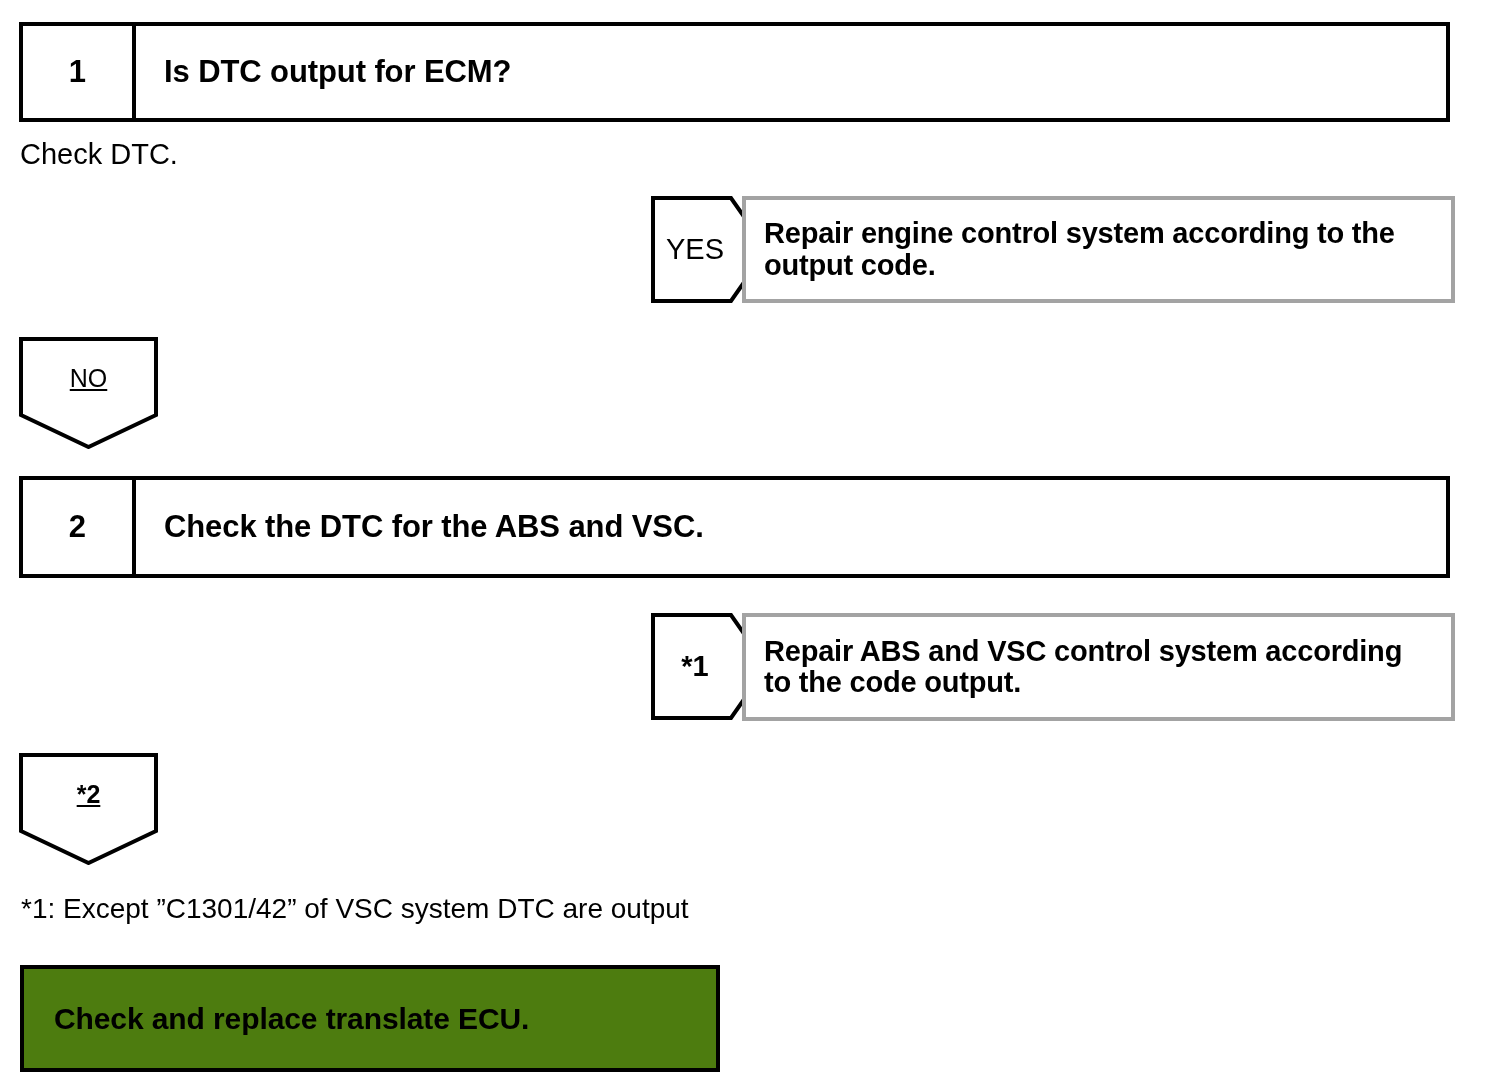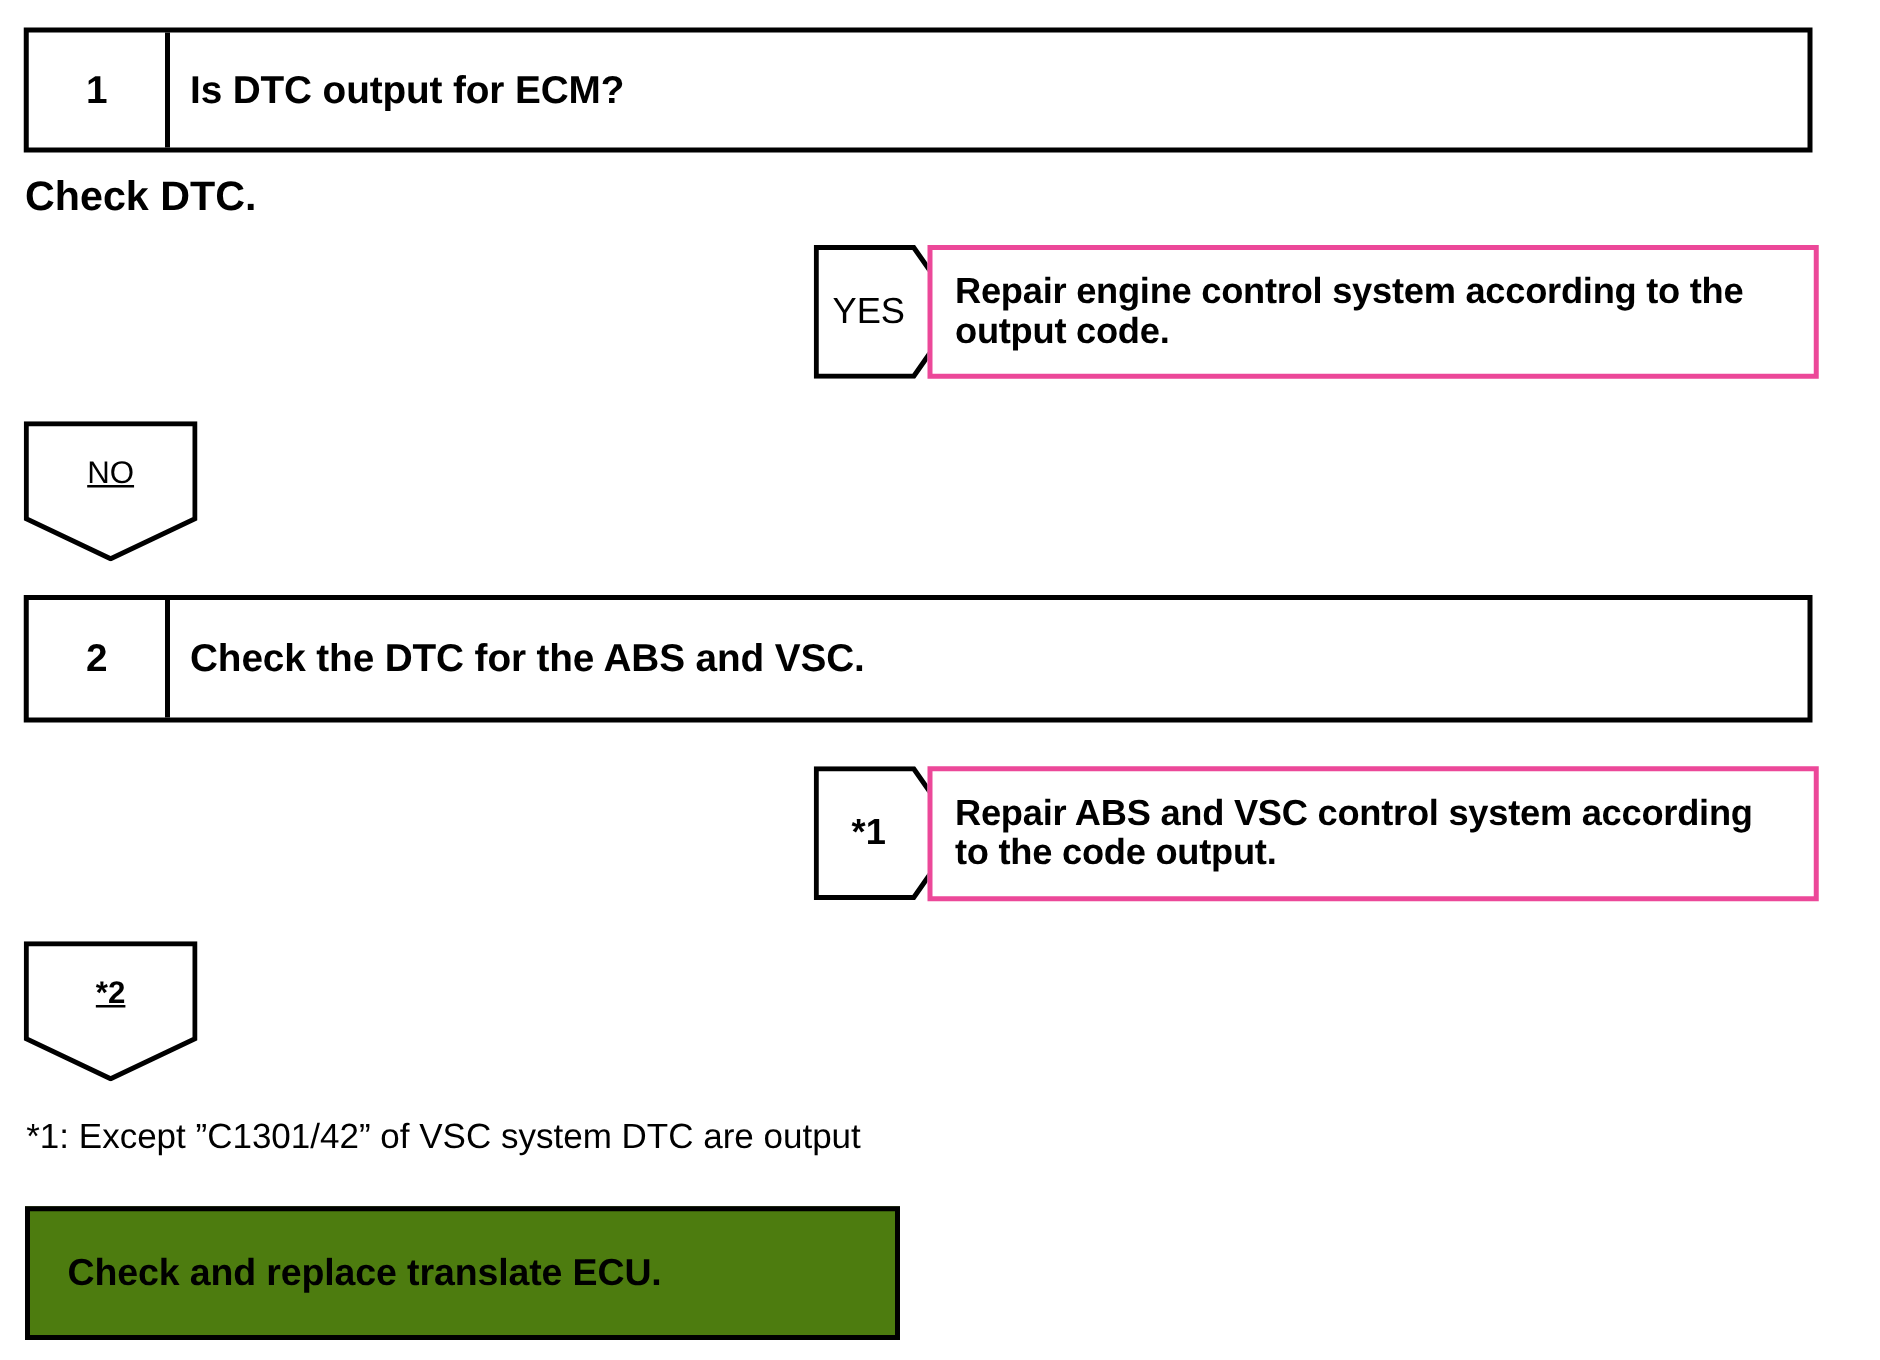--- a/index.html
+++ b/index.html
@@ -40,31 +40,31 @@
     align-items: center;
     justify-content: center;
     font-size: 31px;
     font-weight: bold;
     letter-spacing: 0.2px;
   }
   .step-title {
     flex: 1 1 auto;
     display: flex;
     align-items: center;
-    padding-left: 16px;
+    padding-left: 28px;
     font-size: 31px;
     font-weight: bold;
     letter-spacing: -0.1px;
   }
 
   
   .plain-text {
     position: absolute;
-    font-size: 33px;
-    font-weight: bold;
+    font-size: 29px;
+    font-weight: normal;
     white-space: nowrap;
     letter-spacing: 0px;
   }
 
   
   .arrow-right {
     position: absolute;
     width: 118px;
     height: 107px;
     margin-left: 36px;
@@ -112,21 +112,21 @@
     display: flex;
     align-items: center;
     justify-content: center;
     font-size: 25px;
     text-decoration: underline;
   }
 
   
   .result-box {
     position: absolute;
-    border: 4px solid #ec4899;
+    border: 4px solid #a3a3a3;
     box-sizing: border-box;
     background: #fff;
     display: flex;
     align-items: center;
     padding: 0 10px 0 18px;
   }
   .result-text {
     font-size: 29px;
     font-weight: bold;
     line-height: 1.08;

